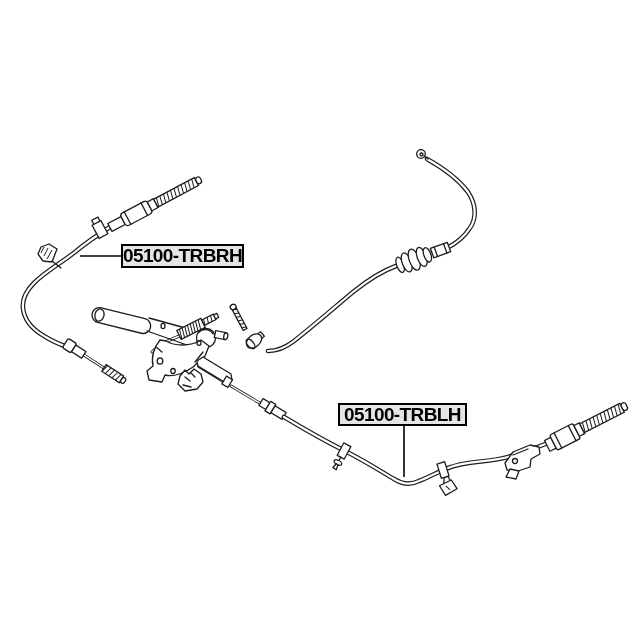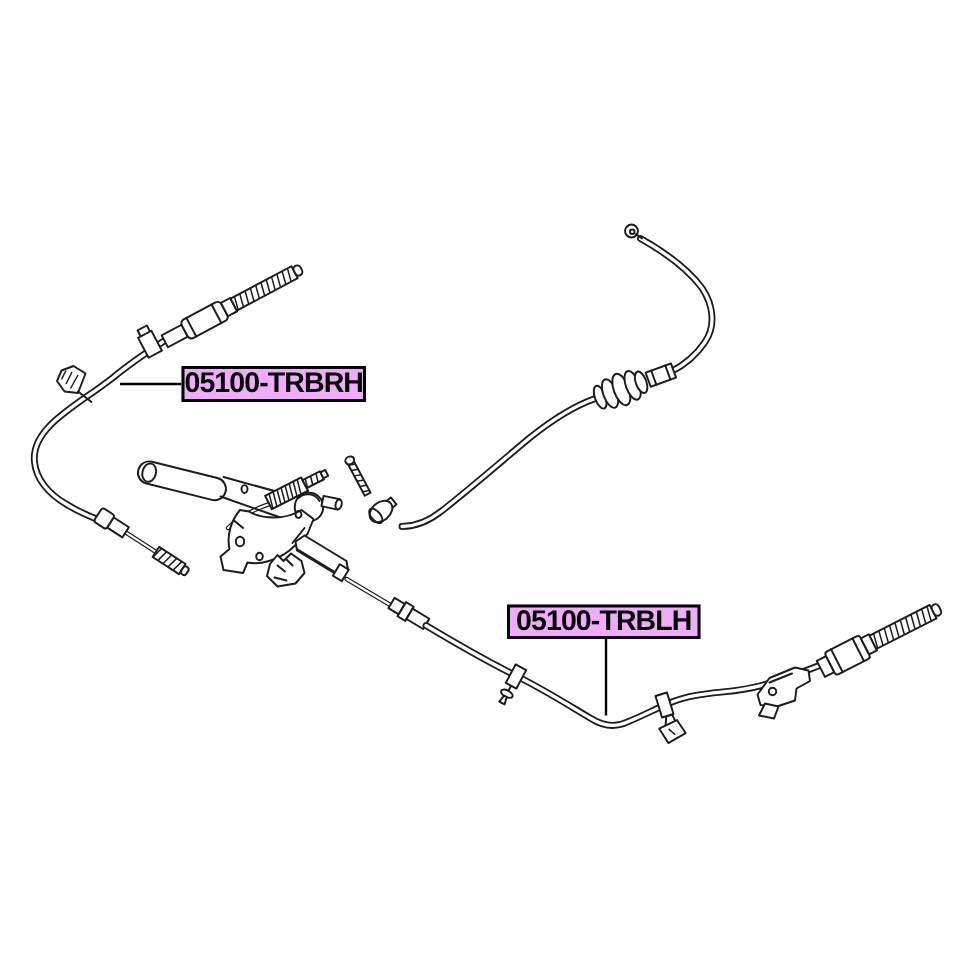--- a/index.html
+++ b/index.html
@@ -8,21 +8,21 @@
   .canvas svg{position:absolute;left:0;top:0;}
   
   .ln{fill:none;stroke:#1c1c1c;stroke-width:1.3;stroke-linecap:round;stroke-linejoin:round;}
   .fw{fill:#ffffff;stroke:#1c1c1c;stroke-width:1.3;stroke-linejoin:round;}
   .tick{fill:none;stroke:#1c1c1c;stroke-width:1;}
   .tube-o{fill:none;stroke:#1c1c1c;stroke-width:4.6;stroke-linecap:round;}
   .tube-i{fill:none;stroke:#ffffff;stroke-width:2.2;stroke-linecap:round;}
   .thin-o{fill:none;stroke:#1c1c1c;stroke-width:3;stroke-linecap:round;}
   .thin-i{fill:none;stroke:#ffffff;stroke-width:1.4;stroke-linecap:round;}
   .leader{fill:none;stroke:#000000;stroke-width:1.6;}
-  .part-label{position:absolute;box-sizing:border-box;border:2px solid #000000;background:#f0abfc;
+  .part-label{position:absolute;box-sizing:border-box;border:2px solid #000000;background:#e5e5e5;
               display:flex;align-items:center;justify-content:center;
               font-weight:bold;font-size:19px;letter-spacing:-0.6px;color:#000000;
               font-family:"Liberation Sans",sans-serif;white-space:nowrap;}
   .label-rh{left:121px;top:244px;width:123px;height:24px;}
   .label-lh{left:338px;top:403px;width:129px;height:23px;}
 </style>
 </head>
 <body>
 
 <div class="canvas">

